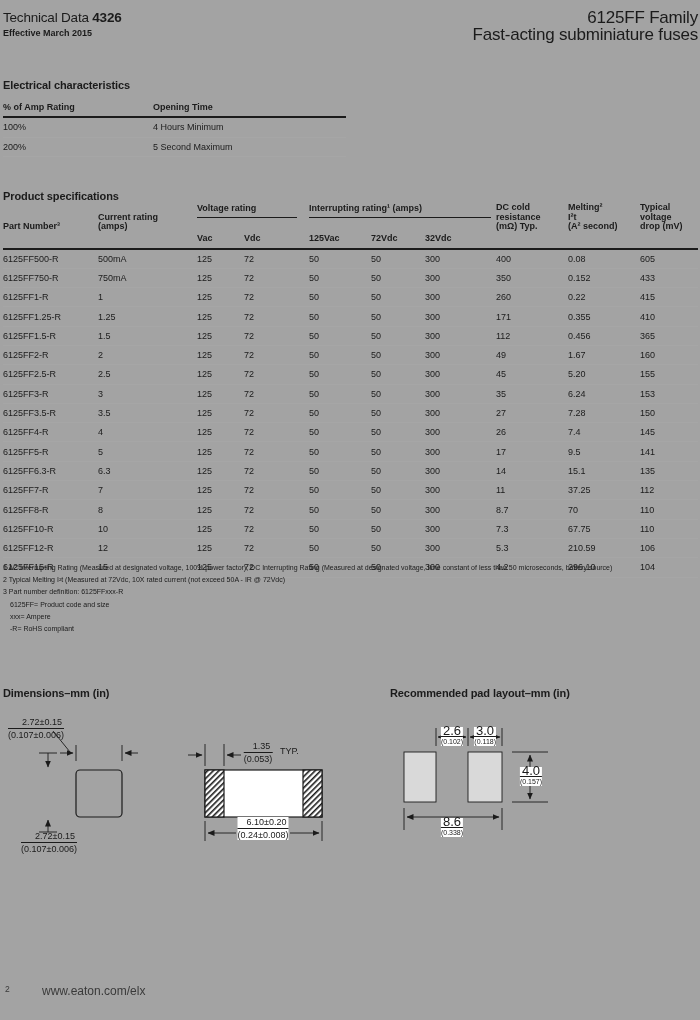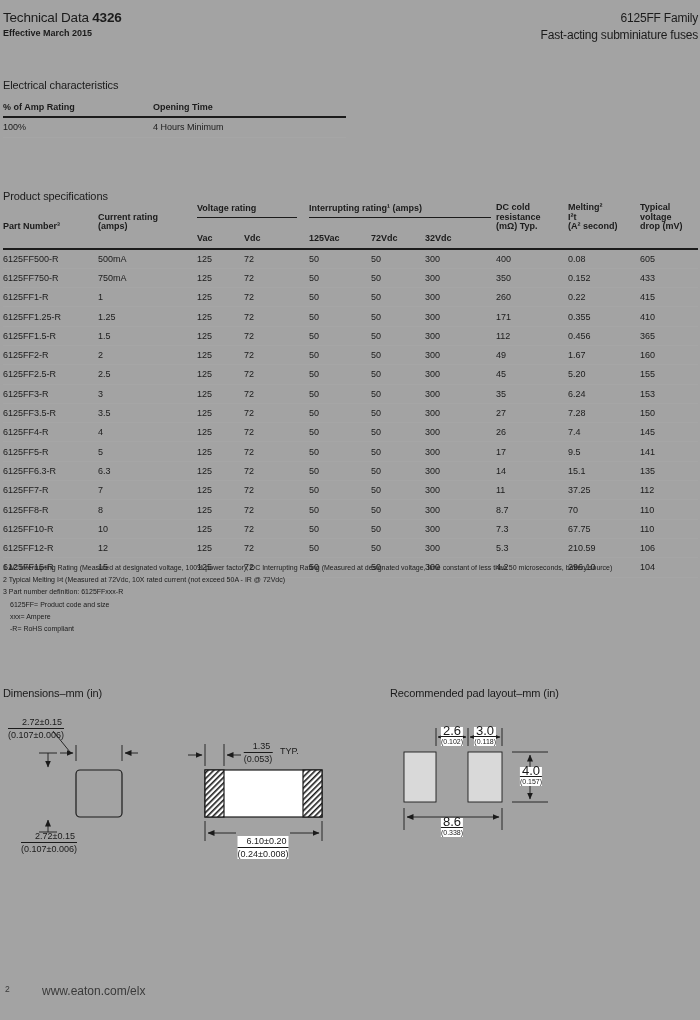--- a/index.html
+++ b/index.html
@@ -5,23 +5,23 @@
   html,body { margin:0; padding:0; background:#fff; }
   .sheet { position:relative; width:700px; height:1020px; background:#a3a3a3;
            font-family:"Liberation Sans", sans-serif; color:#1b1b1b; overflow:hidden; }
 
   
   .hdr-left  { position:absolute; top:10px; left:3px; }
   .hdr-left .l1 { font-size:13.5px; letter-spacing:-0.2px; }
   .hdr-left .l1 .num { font-weight:700; }
   .hdr-left .l2 { font-size:9px; font-weight:700; margin-top:3px; }
   .hdr-right { position:absolute; top:10px; right:2px; text-align:right;
-               font-size:12px; line-height:16.5px; letter-spacing:-0.2px; }
-
-  .sec-title { position:absolute; font-size:11px; font-weight:400; letter-spacing:-0.1px; }
+               font-size:17px; line-height:16.5px; letter-spacing:-0.2px; }
+
+  .sec-title { position:absolute; font-size:11px; font-weight:700; letter-spacing:-0.1px; }
 
   
   table { border-collapse:collapse; table-layout:fixed; }
   th, td { font-size:9px; text-align:left; padding:0; color:#1b1b1b; }
 
   #elec-table { position:absolute; top:100px; left:3px; width:343px; }
   #elec-table th { font-weight:700; padding:2px 0 4px 0; border-bottom:2.5px solid #1b1b1b; }
   #elec-table td { height:18.5px; border-bottom:1px solid #a6a6a6; vertical-align:middle; }
 
   #prod-table { position:absolute; top:203px; left:3px; width:695px; }
@@ -78,20 +78,24 @@
     <thead>
       <tr>
         <th>% of Amp Rating</th>
         <th>Opening Time</th>
       </tr>
     </thead>
     <tbody>
         <tr>
           <td>100%</td>
           <td>4 Hours Minimum</td>
+        </tr>
+        <tr>
+          <td>200%</td>
+          <td>5 Second Maximum</td>
         </tr>
       </tbody>
   </table>
 
   <div class="sec-title" style="top:190px; left:3px;">Product specifications</div>
   <table id="prod-table">
     <colgroup>
       <col style="width:95px">
         <col style="width:99px">
         <col style="width:47px">
@@ -414,21 +418,21 @@
     </div>
     <div class="frac" style="left:49px; top:131px;">
       <span class="ft">2.72±0.15</span>
         <span class="fb">(0.107±0.006)</span>
     </div>
     <div class="frac" style="left:258px; top:41px;">
       <span class="ft">1.35</span>
         <span class="fb">(0.053)</span>
     </div>
     <div class="typ-note" style="left:280px; top:46px;">TYP.</div>
-    <div class="frac bg" style="left:263px; top:136px;">
+    <div class="frac bg" style="left:263px; top:117px;">
       <span class="ft">6.10±0.20</span>
         <span class="fb">(0.24±0.008)</span>
     </div>
 
     <div class="frac small bg" style="left:452px; top:27px;">
       <span class="ft">2.6</span>
         <span class="fb">(0.102)</span>
     </div>
     <div class="frac small bg" style="left:485px; top:27px;">
       <span class="ft">3.0</span>

